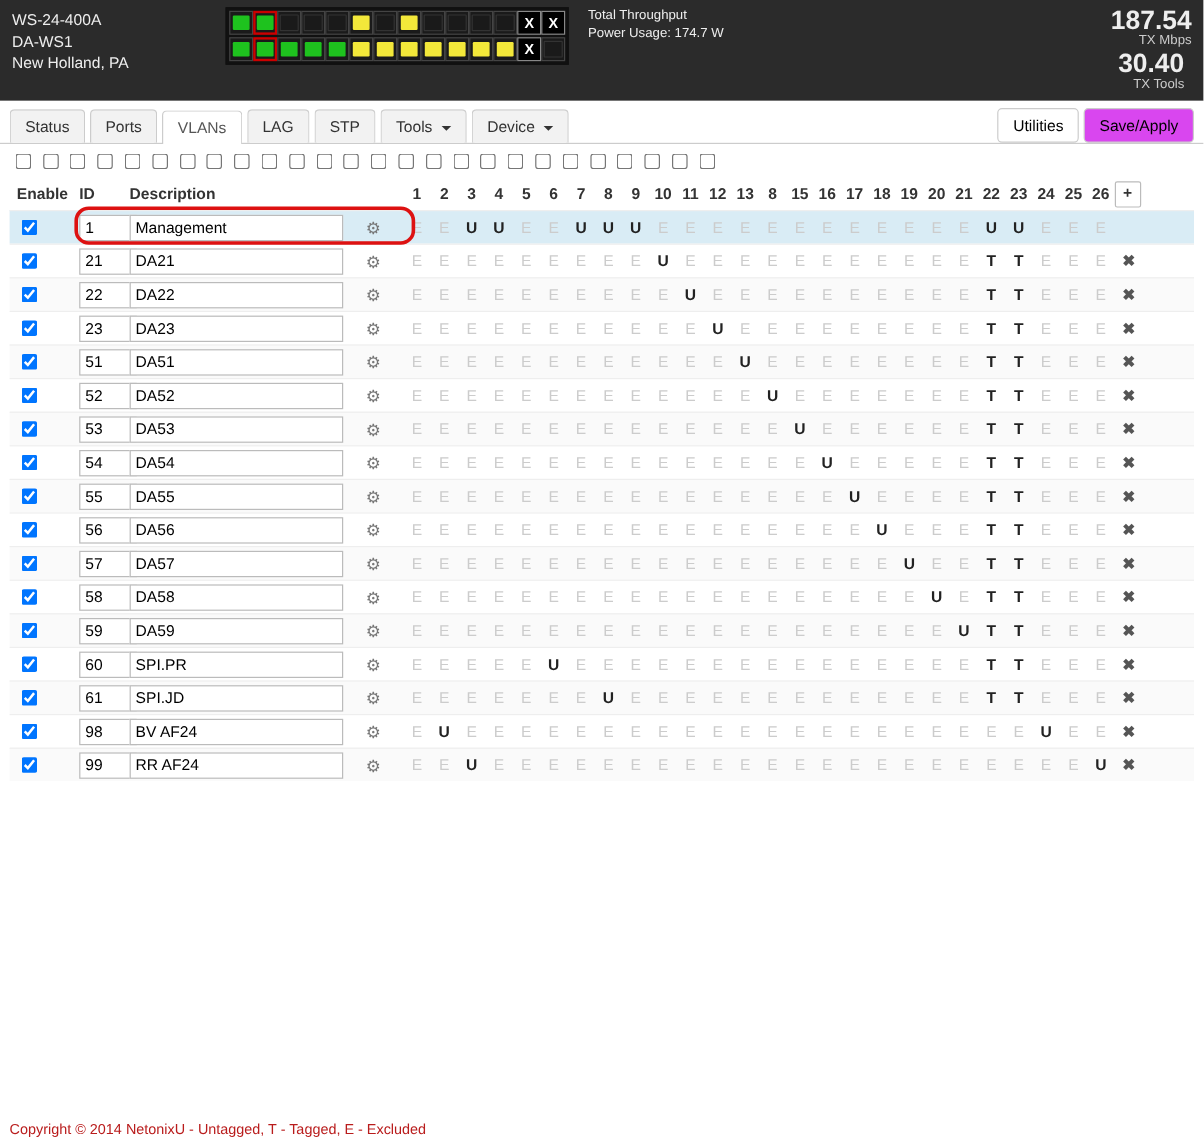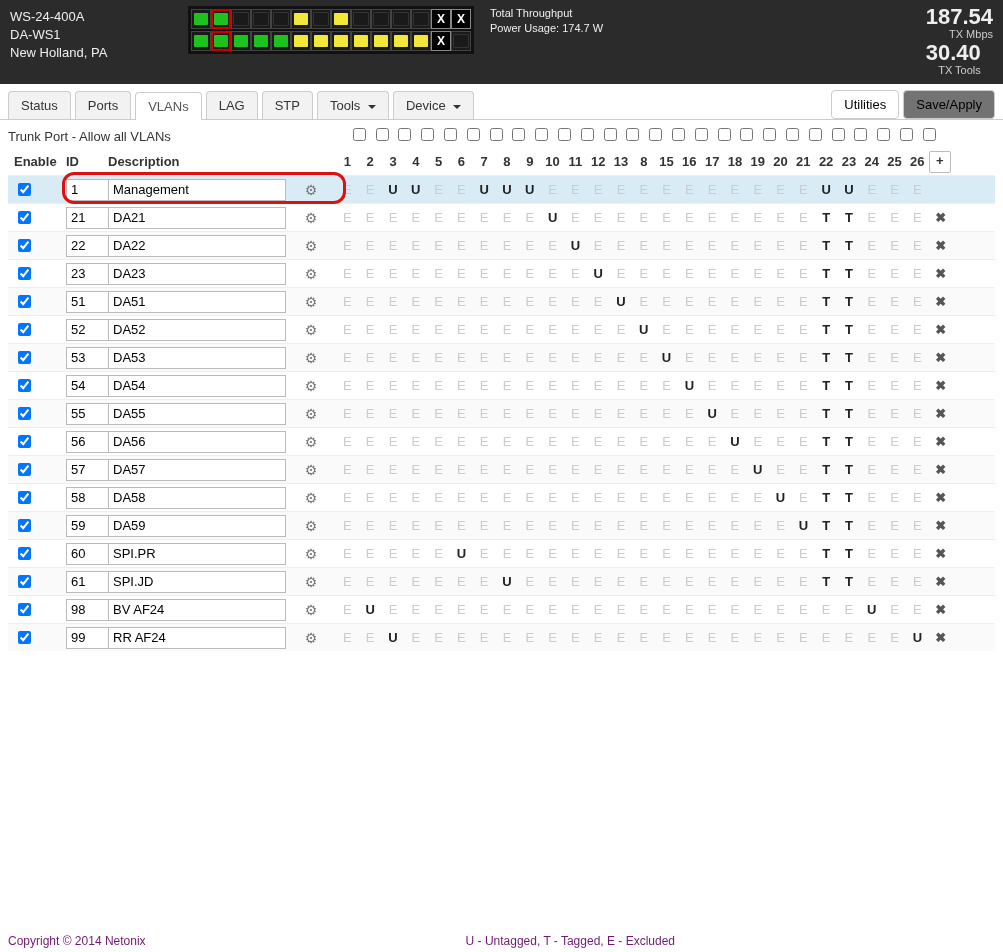--- a/index.html
+++ b/index.html
@@ -12,29 +12,29 @@
   .portcell.red{border:2px solid #c00}
   .portcell .led{width:14px;height:12px;border-radius:1px}
   .led.green{background:#1ec21e}
   .led.yellow{background:#f3e83a}
   .led.off{background:#1a1a1a;border:1px solid #333}
   .portcell.x{color:#fff;font-weight:bold;font-size:12px;background:#000;border:1px solid #888}
   .stats{margin-left:8px;font-size:11px;line-height:1.35}
   .statsnums{margin-left:auto;display:flex;gap:18px;text-align:right}
   .bignum{font-size:22px;font-weight:bold;line-height:1}
   .bigsub{font-size:11px;color:#ccc}
-  .statcol{display:flex;flex-direction:column;align-items:flex-start;gap:2px}
+  .statcol{display:flex;flex-direction:column;align-items:center;gap:2px}
   
   .tabbar{display:flex;align-items:flex-end;gap:4px;padding:6px 8px 0 8px;border-bottom:1px solid #ccc;background:#fff}
   .tab{background:#f2f2f2;border:1px solid #ccc;border-bottom:none;border-radius:4px 4px 0 0;padding:6px 12px;font-size:13px;cursor:pointer;color:#333}
   .tab.active{background:#fff;position:relative;top:1px;color:#555}
   .tab .caret{display:inline-block;margin-left:4px;border-top:4px solid #333;border-left:4px solid transparent;border-right:4px solid transparent;vertical-align:middle}
   .tabspacer{flex:1}
   .btn{border:1px solid #ccc;background:#fff;border-radius:4px;padding:6px 12px;font-size:13px;cursor:pointer}
-  .btn.save{background:#737373}
+  .btn.save{background:#d946ef}
   
   .vlantable{padding:4px 8px 0 8px}
   .trunkrow,.headrow,.datarow{display:flex;align-items:center;height:27px}
   .trunkrow{height:24px}
   .c-chk{width:52px;padding-left:6px}
   .c-id{width:42px}
   .c-desc{width:178px}
   .c-gear{width:50px;text-align:center}
   .pcols{display:flex}
   .pcol{width:22.8px;text-align:center;font-size:13px}
@@ -48,22 +48,22 @@
   .datarow.hl{background:#d9ecf5}
   .idinput{width:38px;height:20px;border:1px solid #bbb;padding:0 4px;font-size:13px}
   .descinput{width:168px;height:20px;border:1px solid #bbb;padding:0 4px;font-size:13px}
   .gear{color:#777;cursor:pointer;font-size:14px}
   .portlet{font-weight:normal;color:#ccc}
   .portlet.b{font-weight:bold;color:#222}
   .delx{cursor:pointer;color:#555;font-weight:bold}
   .addbtn{width:20px;height:20px;border:1px solid #bbb;background:#fff;font-weight:bold;cursor:pointer;line-height:18px;text-align:center;border-radius:2px}
   .ring{position:absolute;border:3px solid #d11;border-radius:12px;pointer-events:none}
   .wrap{position:relative}
-  .ftr{position:fixed;bottom:4px;left:0;width:1003px;display:flex;font-size:12px;color:#701a75;padding:0 8px;box-sizing:border-box}
-  .ftr .mid{flex:1;text-align:center}
+  .ftr{position:fixed;bottom:4px;left:0;width:1003px;display:flex;font-size:12px;color:#b91c1c;padding:0 8px;box-sizing:border-box}
+  .ftr .mid{flex:1;text-align:left}
 </style>
 </head>
 <body>
 
 <div class="hdr">
   <div class="idbox">
     <div>WS-24-400A</div>
     <div>DA-WS1</div>
     <div>New Holland, PA</div>
   </div>
@@ -181,21 +181,20 @@
     </div>
   <div class="tabspacer"></div>
   <button class="btn"><span>Utilities</span> <span class="caret"></span></button>
   <button class="btn save">Save/Apply</button>
 </div>
 
 <div class="wrap">
   <div class="vlantable">
 
     <div class="trunkrow">
-      <div style="width:340px" class="lbl">Trunk Port - Allow all VLANs</div>
       <div class="pcols" id="trunk-pcols">
           <div class="trunkpcol"><input type="checkbox" style=""></div>
           <div class="trunkpcol"><input type="checkbox" style=""></div>
           <div class="trunkpcol"><input type="checkbox" style=""></div>
           <div class="trunkpcol"><input type="checkbox" style=""></div>
           <div class="trunkpcol"><input type="checkbox" style=""></div>
           <div class="trunkpcol"><input type="checkbox" style=""></div>
           <div class="trunkpcol"><input type="checkbox" style=""></div>
           <div class="trunkpcol"><input type="checkbox" style=""></div>
           <div class="trunkpcol"><input type="checkbox" style=""></div>

